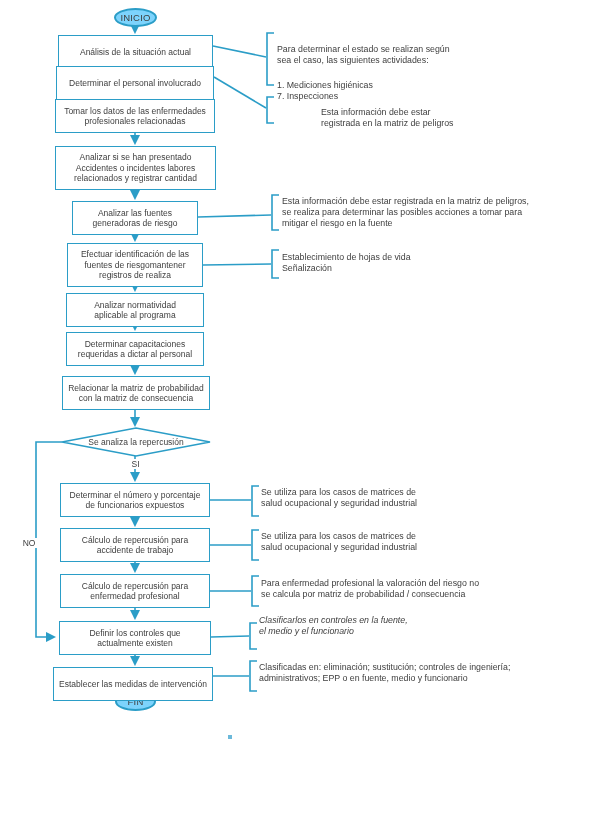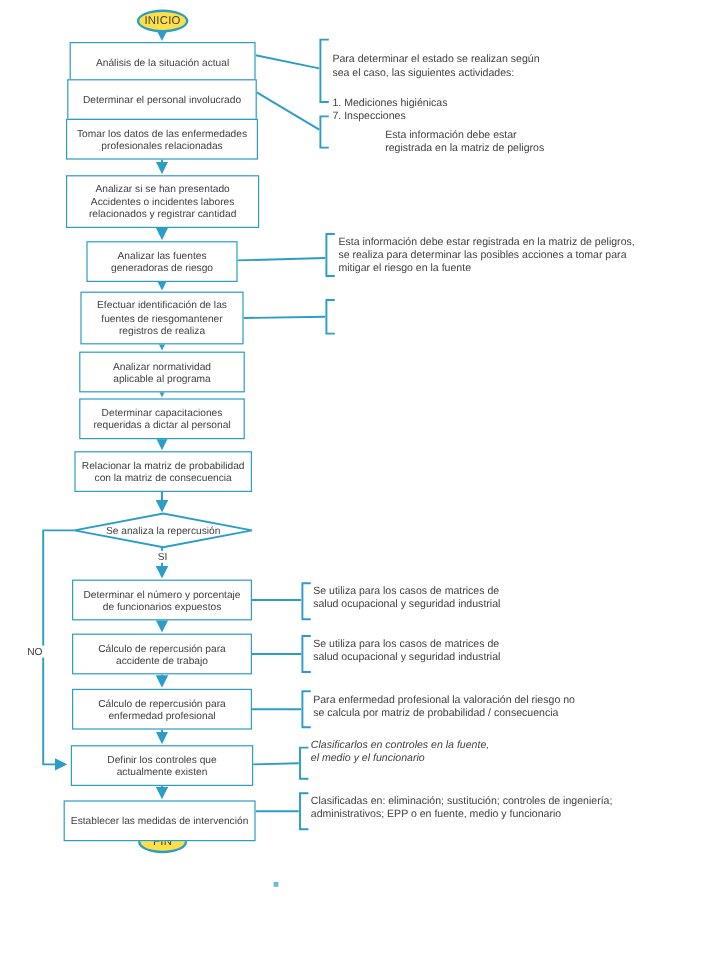--- a/index.html
+++ b/index.html
@@ -13,21 +13,21 @@
   .shape{stroke:var(--accent,#2b9dc7);stroke-width:1.6;fill:#ffffff;}
   .ah{fill:var(--accent,#2b9dc7);}
   .node{
     position:absolute;box-sizing:border-box;border:1.6px solid var(--accent,#2b9dc7);
     background:#fff;display:flex;align-items:center;justify-content:center;
     text-align:center;font-size:8.5px;line-height:10.5px;white-space:pre-line;
     padding:16px 3px;
   }
   .terminal{
     position:absolute;box-sizing:border-box;border:2px solid var(--accent,#2b9dc7);
-    border-radius:50%;background:#fde047;display:flex;align-items:center;
+    border-radius:50%;background:#7dd3fc;display:flex;align-items:center;
     justify-content:center;font-size:9.5px;letter-spacing:.2px;
   }
   .decision-label{
     position:absolute;display:flex;align-items:center;justify-content:center;
     text-align:center;font-size:8.5px;
   }
   .annot{
     position:absolute;font-size:8.8px;line-height:10.8px;white-space:pre-line;
   }
   .branch-label{
@@ -140,20 +140,22 @@
     <div>Para determinar el estado se realizan según
 sea el caso, las siguientes actividades:</div>
     <div style="margin-top:4px;">1. Mediciones higiénicas
 7. Inspecciones</div>
   </div>
   <div class="annot" style="left:277px;top:107px;width:210px;margin-left:44px;">Esta información debe estar
 registrada en la matriz de peligros</div>
   <div class="annot" style="left:282px;top:196px;width:300px;">Esta información debe estar registrada en la matriz de peligros,
 se realiza para determinar las posibles acciones a tomar para
 mitigar el riesgo en la fuente</div>
+  <div class="annot" style="left:282px;top:252px;width:220px;">Establecimiento de hojas de vida
+Señalización</div>
   <div class="annot" style="left:261px;top:487px;width:220px;">Se utiliza para los casos de matrices de
 salud ocupacional y seguridad industrial</div>
   <div class="annot" style="left:261px;top:531px;width:220px;">Se utiliza para los casos de matrices de
 salud ocupacional y seguridad industrial</div>
   <div class="annot" style="left:261px;top:578px;width:310px;">Para enfermedad profesional la valoración del riesgo no
 se calcula por matriz de probabilidad / consecuencia</div>
   <div class="annot" style="left:259px;top:615px;width:240px;font-style:italic;">Clasificarlos en controles en la fuente,
 el medio y el funcionario</div>
   <div class="annot" style="left:259px;top:662px;width:330px;">Clasificadas en: eliminación; sustitución; controles de ingeniería;
 administrativos; EPP o en fuente, medio y funcionario</div>

